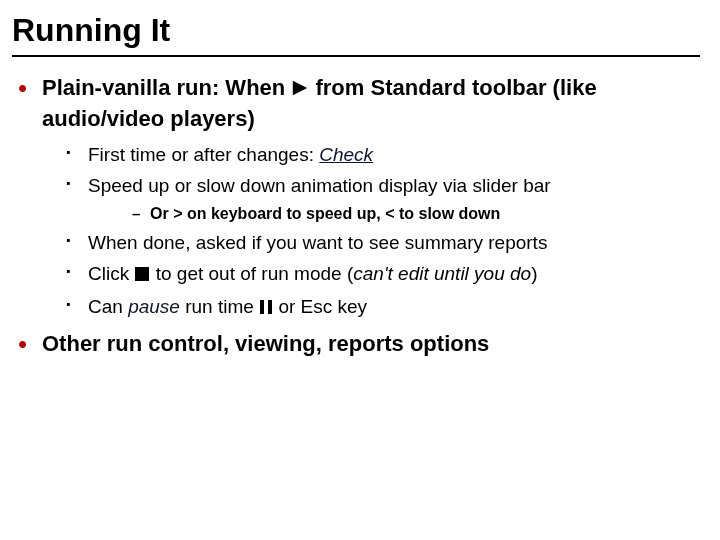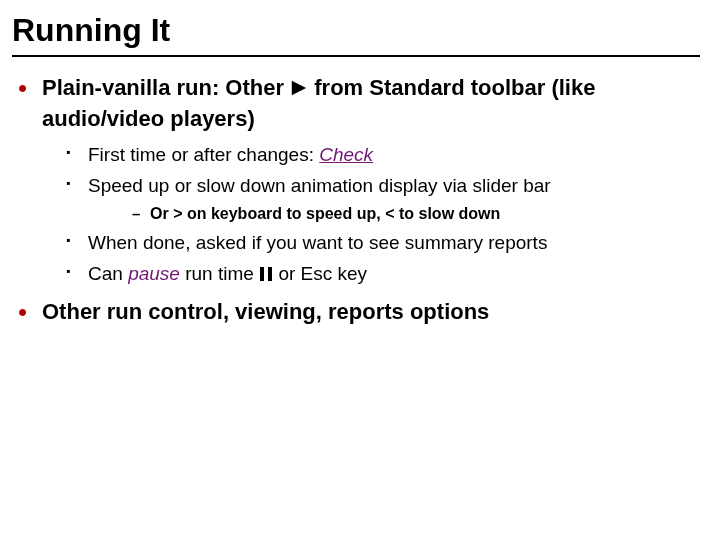--- a/index.html
+++ b/index.html
@@ -84,21 +84,21 @@
   }
   ul.level3 > li::before {
     content: "–";
     position: absolute;
     left: 44px;
     top: 0;
     font-size: 15px;
     color: #000;
   }
   .red-italic {
-    color: #701a75;
+    color: #0f172a;
     font-style: italic;
     text-align: center;
   }
   .italic {
     font-style: italic;
   }
   .icon {
     display: inline-block;
     vertical-align: -2px;
   }
@@ -114,41 +114,46 @@
 
 <div class="slide">
 
   <div class="title">Running It</div>
   <hr class="rule">
 
   <ul class="level1">
 
     <li>
       <span class="headline">
-        <span>Plain-vanilla run:  Other </span><span class="icon play-icon"><svg viewBox="0 0 20 20">
+        <span>Plain-vanilla run:  When </span><span class="icon play-icon"><svg viewBox="0 0 20 20">
               <polygon points="2,2 18,10 2,18" fill="#000"></polygon>
             </svg></span><span> from Standard toolbar (like audio/video players)</span>
       </span>
 
       <ul class="level2">
         <li>
           <span>First time or after changes:  </span><span class="red-italic underline">Check</span>
         </li>
         <li>
           <span>Speed up or slow down animation display via slider bar</span>
           <ul class="level3">
             <li>
               <span>Or </span><b>&gt;</b><span> on keyboard to speed up, </span><b>&lt;</b><span> to slow down</span>
             </li>
           </ul>
         </li>
         <li>
           <span>When done, asked if you want to see summary reports</span>
         </li>
         <li>
+          <span>Click </span><span class="icon stop-icon"><svg viewBox="0 0 16 16">
+                <rect x="1" y="1" width="14" height="14" fill="#000"></rect>
+              </svg></span><span> to get out of run mode (</span><span class="italic">can't edit until you do</span><span>)</span>
+        </li>
+        <li>
           <span>Can </span><span class="red-italic">pause</span><span> run time </span><span class="icon pause-icon"><svg viewBox="0 0 14 16">
                 <rect x="1" y="1" width="4" height="14" fill="#000"></rect>
                 <rect x="9" y="1" width="4" height="14" fill="#000"></rect>
               </svg></span><span> or Esc key</span>
         </li>
       </ul>
     </li>
 
     <li>
       <span class="headline">Other run control, viewing, reports options</span>

